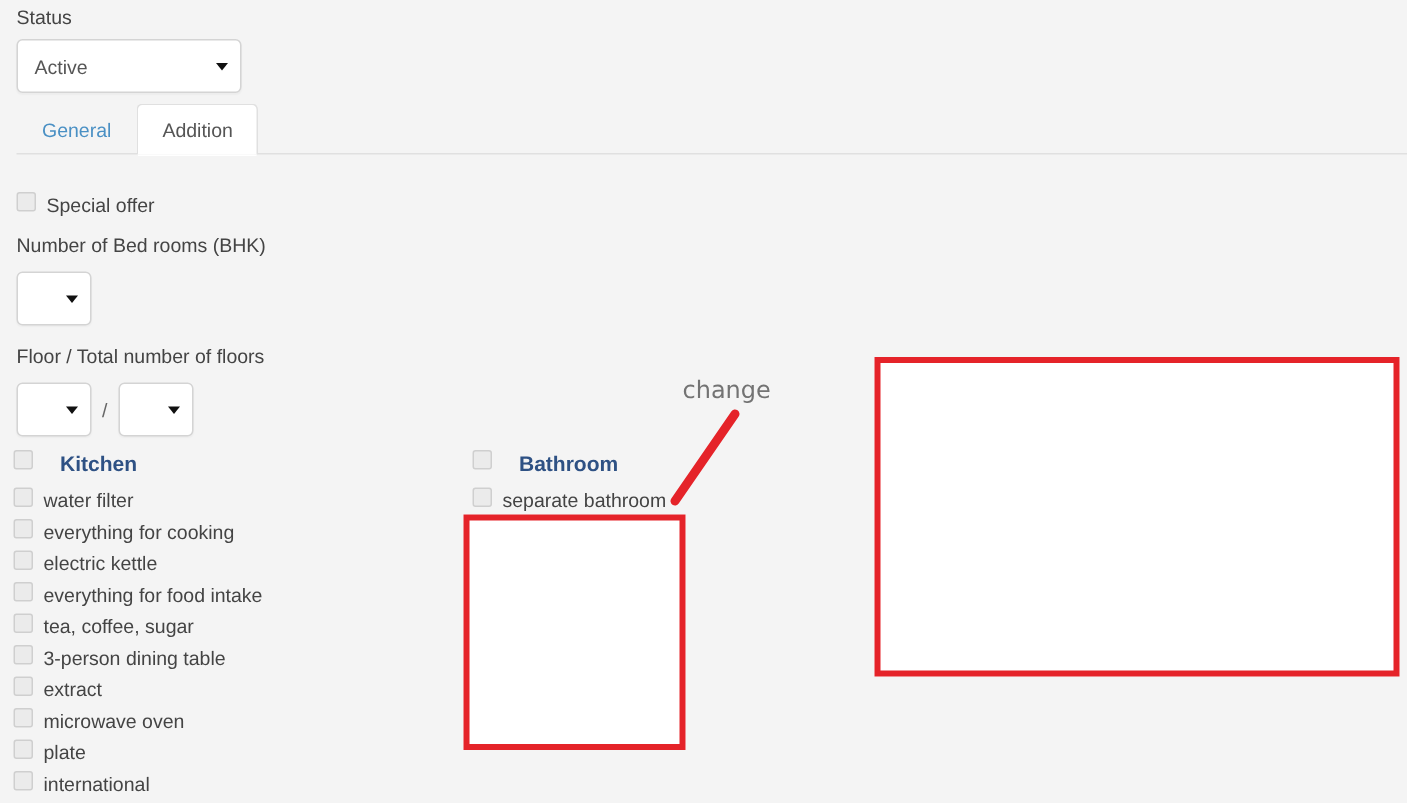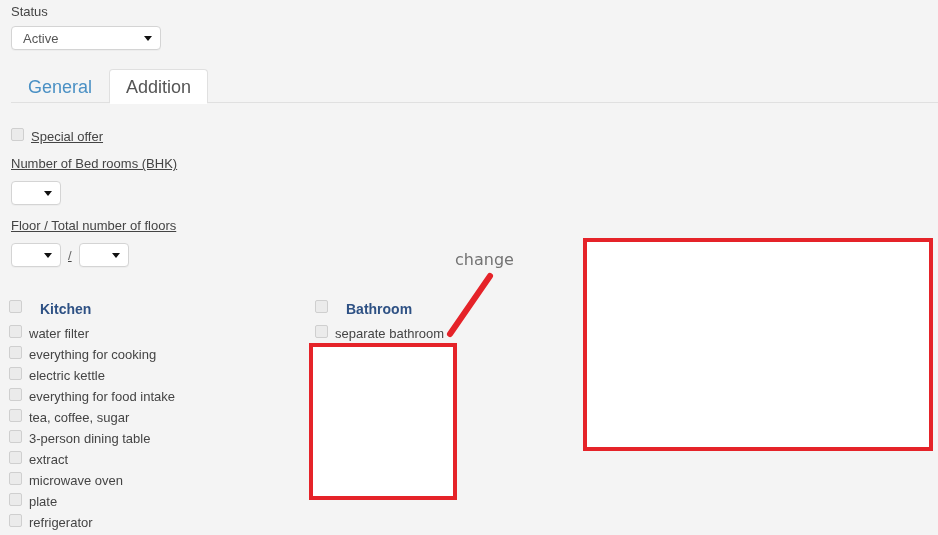--- a/index.html
+++ b/index.html
@@ -21,21 +21,21 @@
   .field-label {
     font-size: 13px;
     color: #444444;
     line-height: 16px;
   }
 
   .select-box {
     background: #ffffff;
     border: 1px solid #d4d4d4;
     border-radius: 4px;
-    height: 24px;
+    height: 36px;
     box-sizing: border-box;
     display: inline-flex;
     align-items: center;
     justify-content: space-between;
     padding: 0 8px 0 11px;
     font-size: 13px;
     color: #555555;
     box-shadow: 0 1px 1px rgba(0,0,0,0.03);
     cursor: default;
   }
@@ -75,21 +75,21 @@
   }
   .tabs {
     position: absolute;
     left: 11px;
     bottom: 0;
     display: flex;
     align-items: flex-end;
   }
   .tab {
     padding: 9px 16px 8px 16px;
-    font-size: 18px;
+    font-size: 13px;
     line-height: 16px;
     border: 1px solid transparent;
     border-bottom: none;
     border-radius: 4px 4px 0 0;
     cursor: pointer;
     position: relative;
   }
   .tab.inactive {
     color: #4a90c4;
   }
@@ -135,21 +135,20 @@
     color: #444444;
     line-height: 21px;
   }
 
   
   .upper {
     position: absolute;
     left: 11px;
     top: 126px;
     width: 330px;
-    text-decoration: underline;
   }
   .upper .spacer-s { height: 9px; }
   .upper .spacer-m { height: 13px; }
   #bedrooms-select { width: 50px; padding-left: 6px; }
   .floor-row { display: flex; align-items: center; gap: 7px; }
   .floor-row .slash { color: #666666; font-size: 13px; }
   #floor-select, #total-floors-select { width: 50px; padding-left: 6px; }
 
   
   .col {
@@ -305,21 +304,21 @@
       <div class="cb-row">
         <span class="cb"></span>
         <span class="cb-text">microwave oven</span>
       </div>
       <div class="cb-row">
         <span class="cb"></span>
         <span class="cb-text">plate</span>
       </div>
       <div class="cb-row">
         <span class="cb"></span>
-        <span class="cb-text">refrigerator</span>
+        <span class="cb-text">international</span>
       </div>
     </div>
 </div>
 
 <div class="col" id="col-bathroom">
   <div class="col-head">
     <span class="cb"></span>
     <span class="col-title">Bathroom</span>
   </div>
   <div class="col-items">

